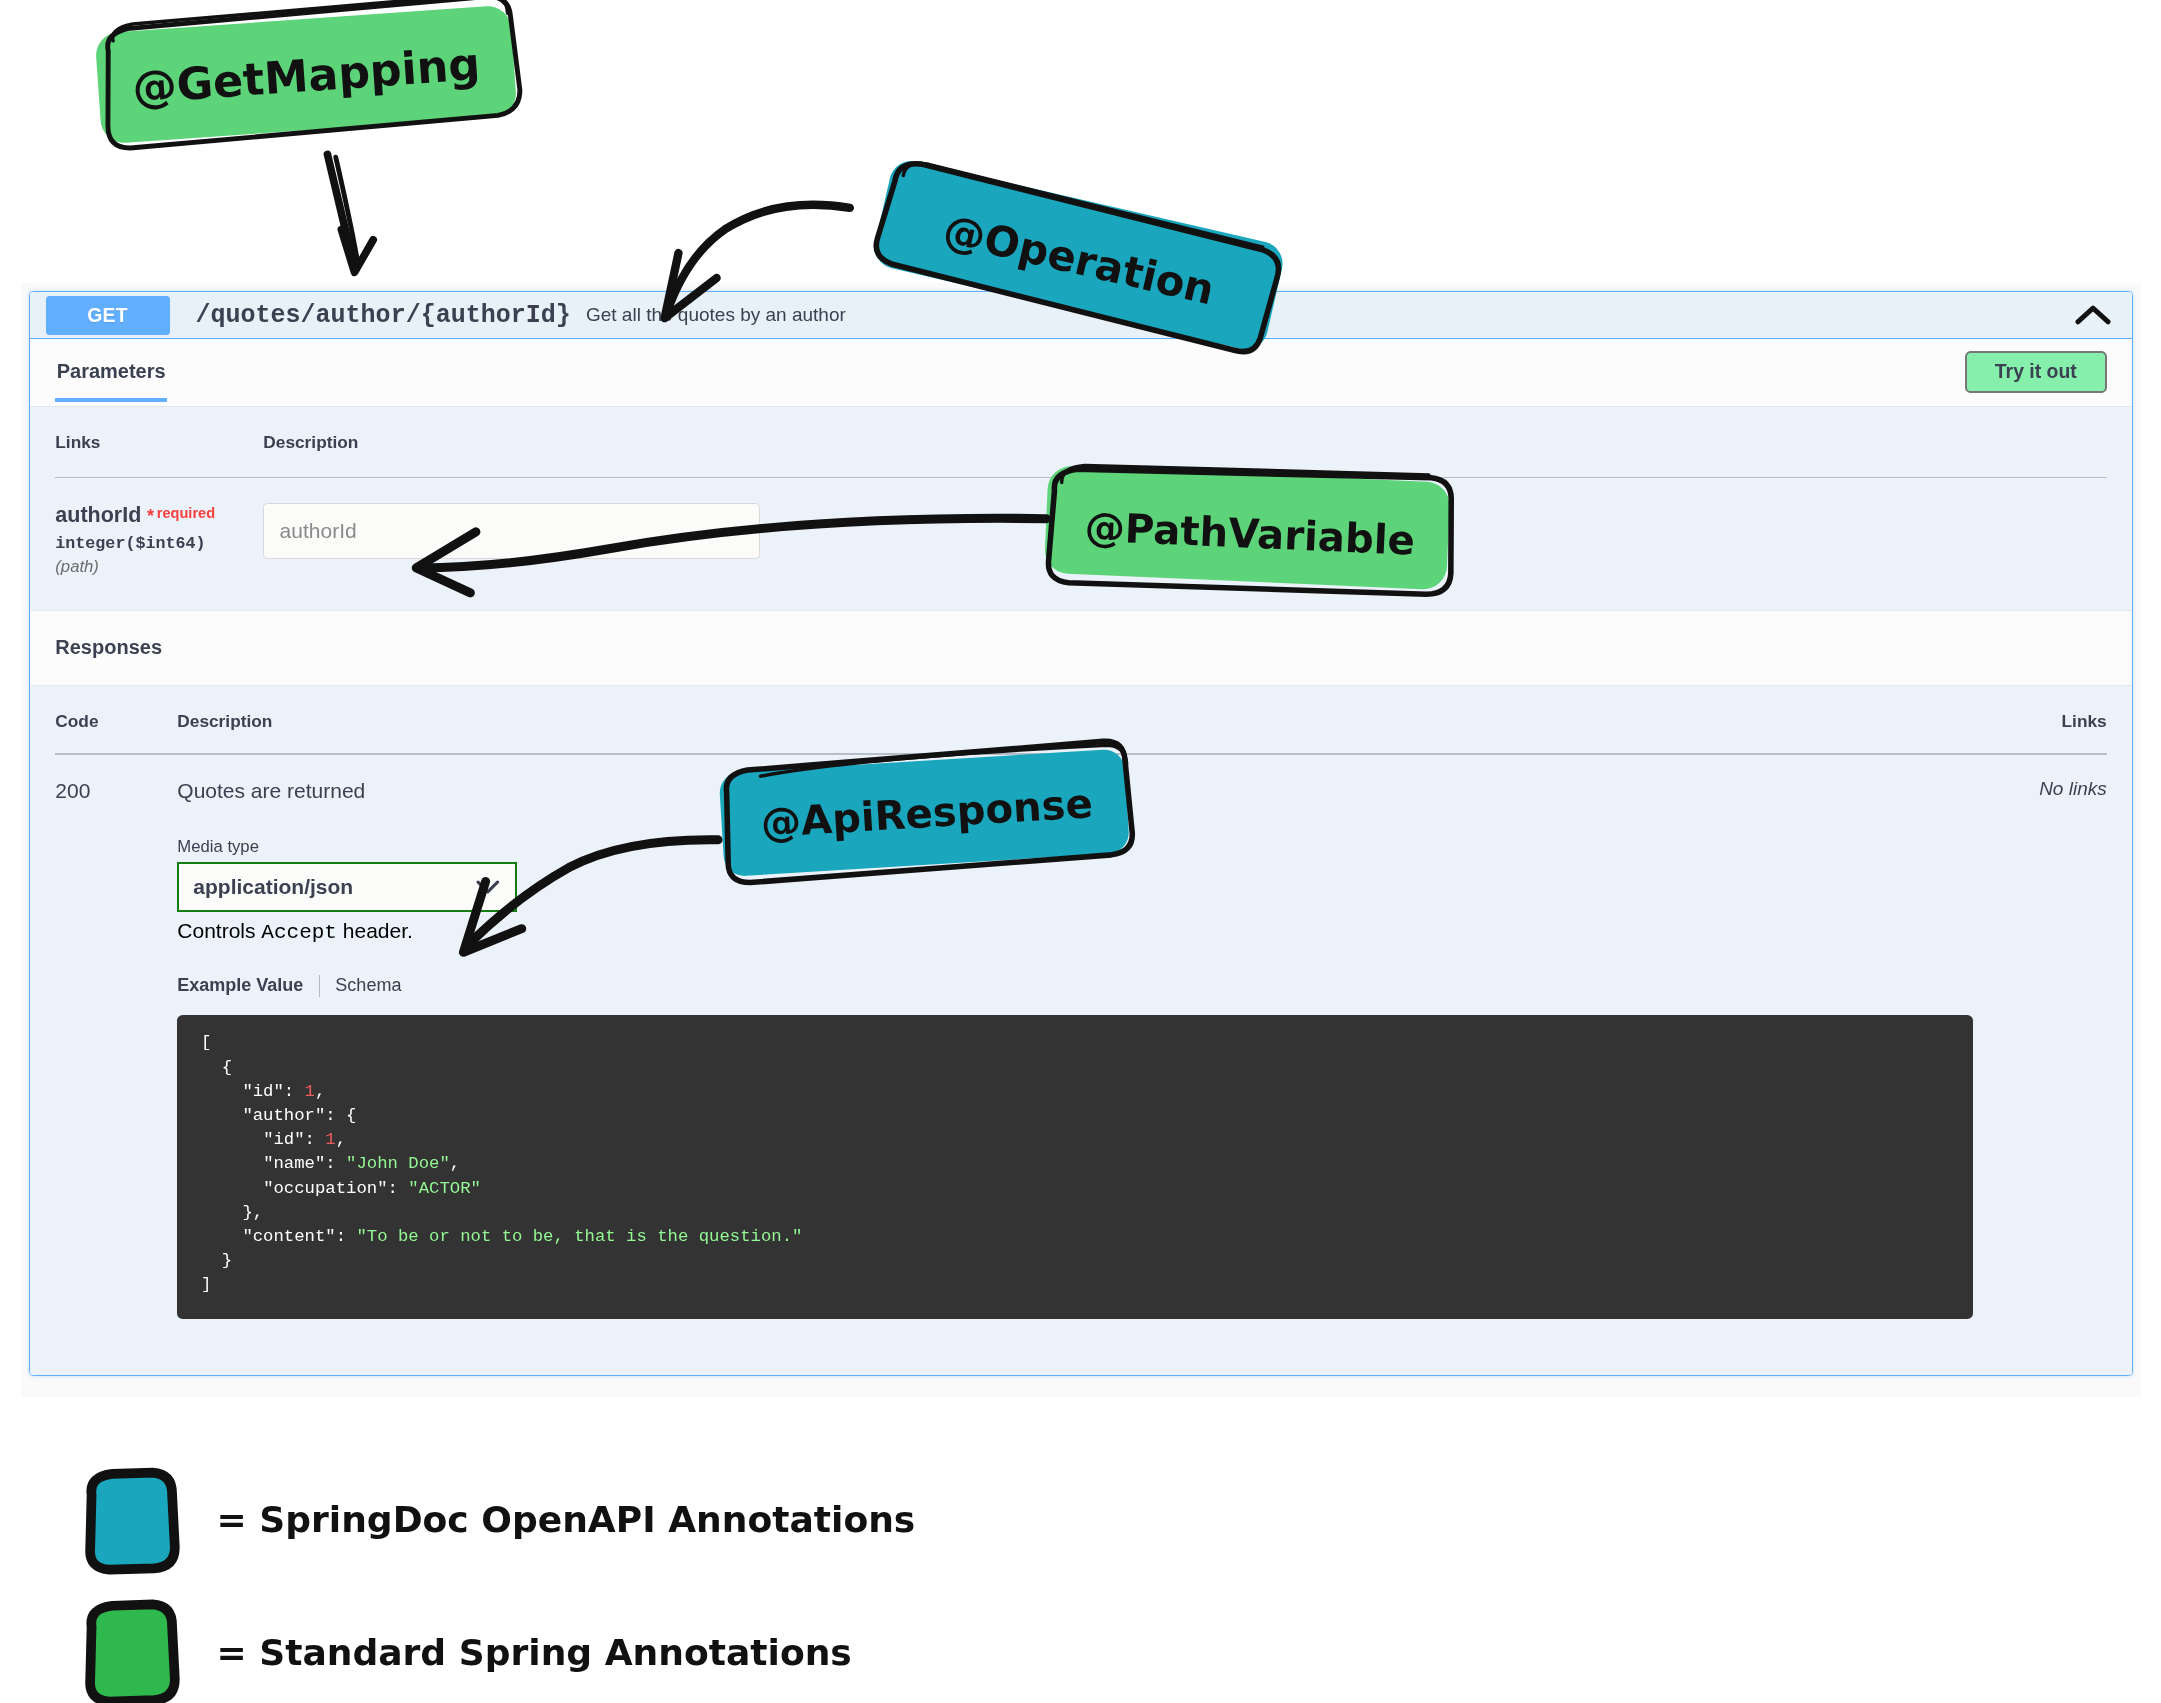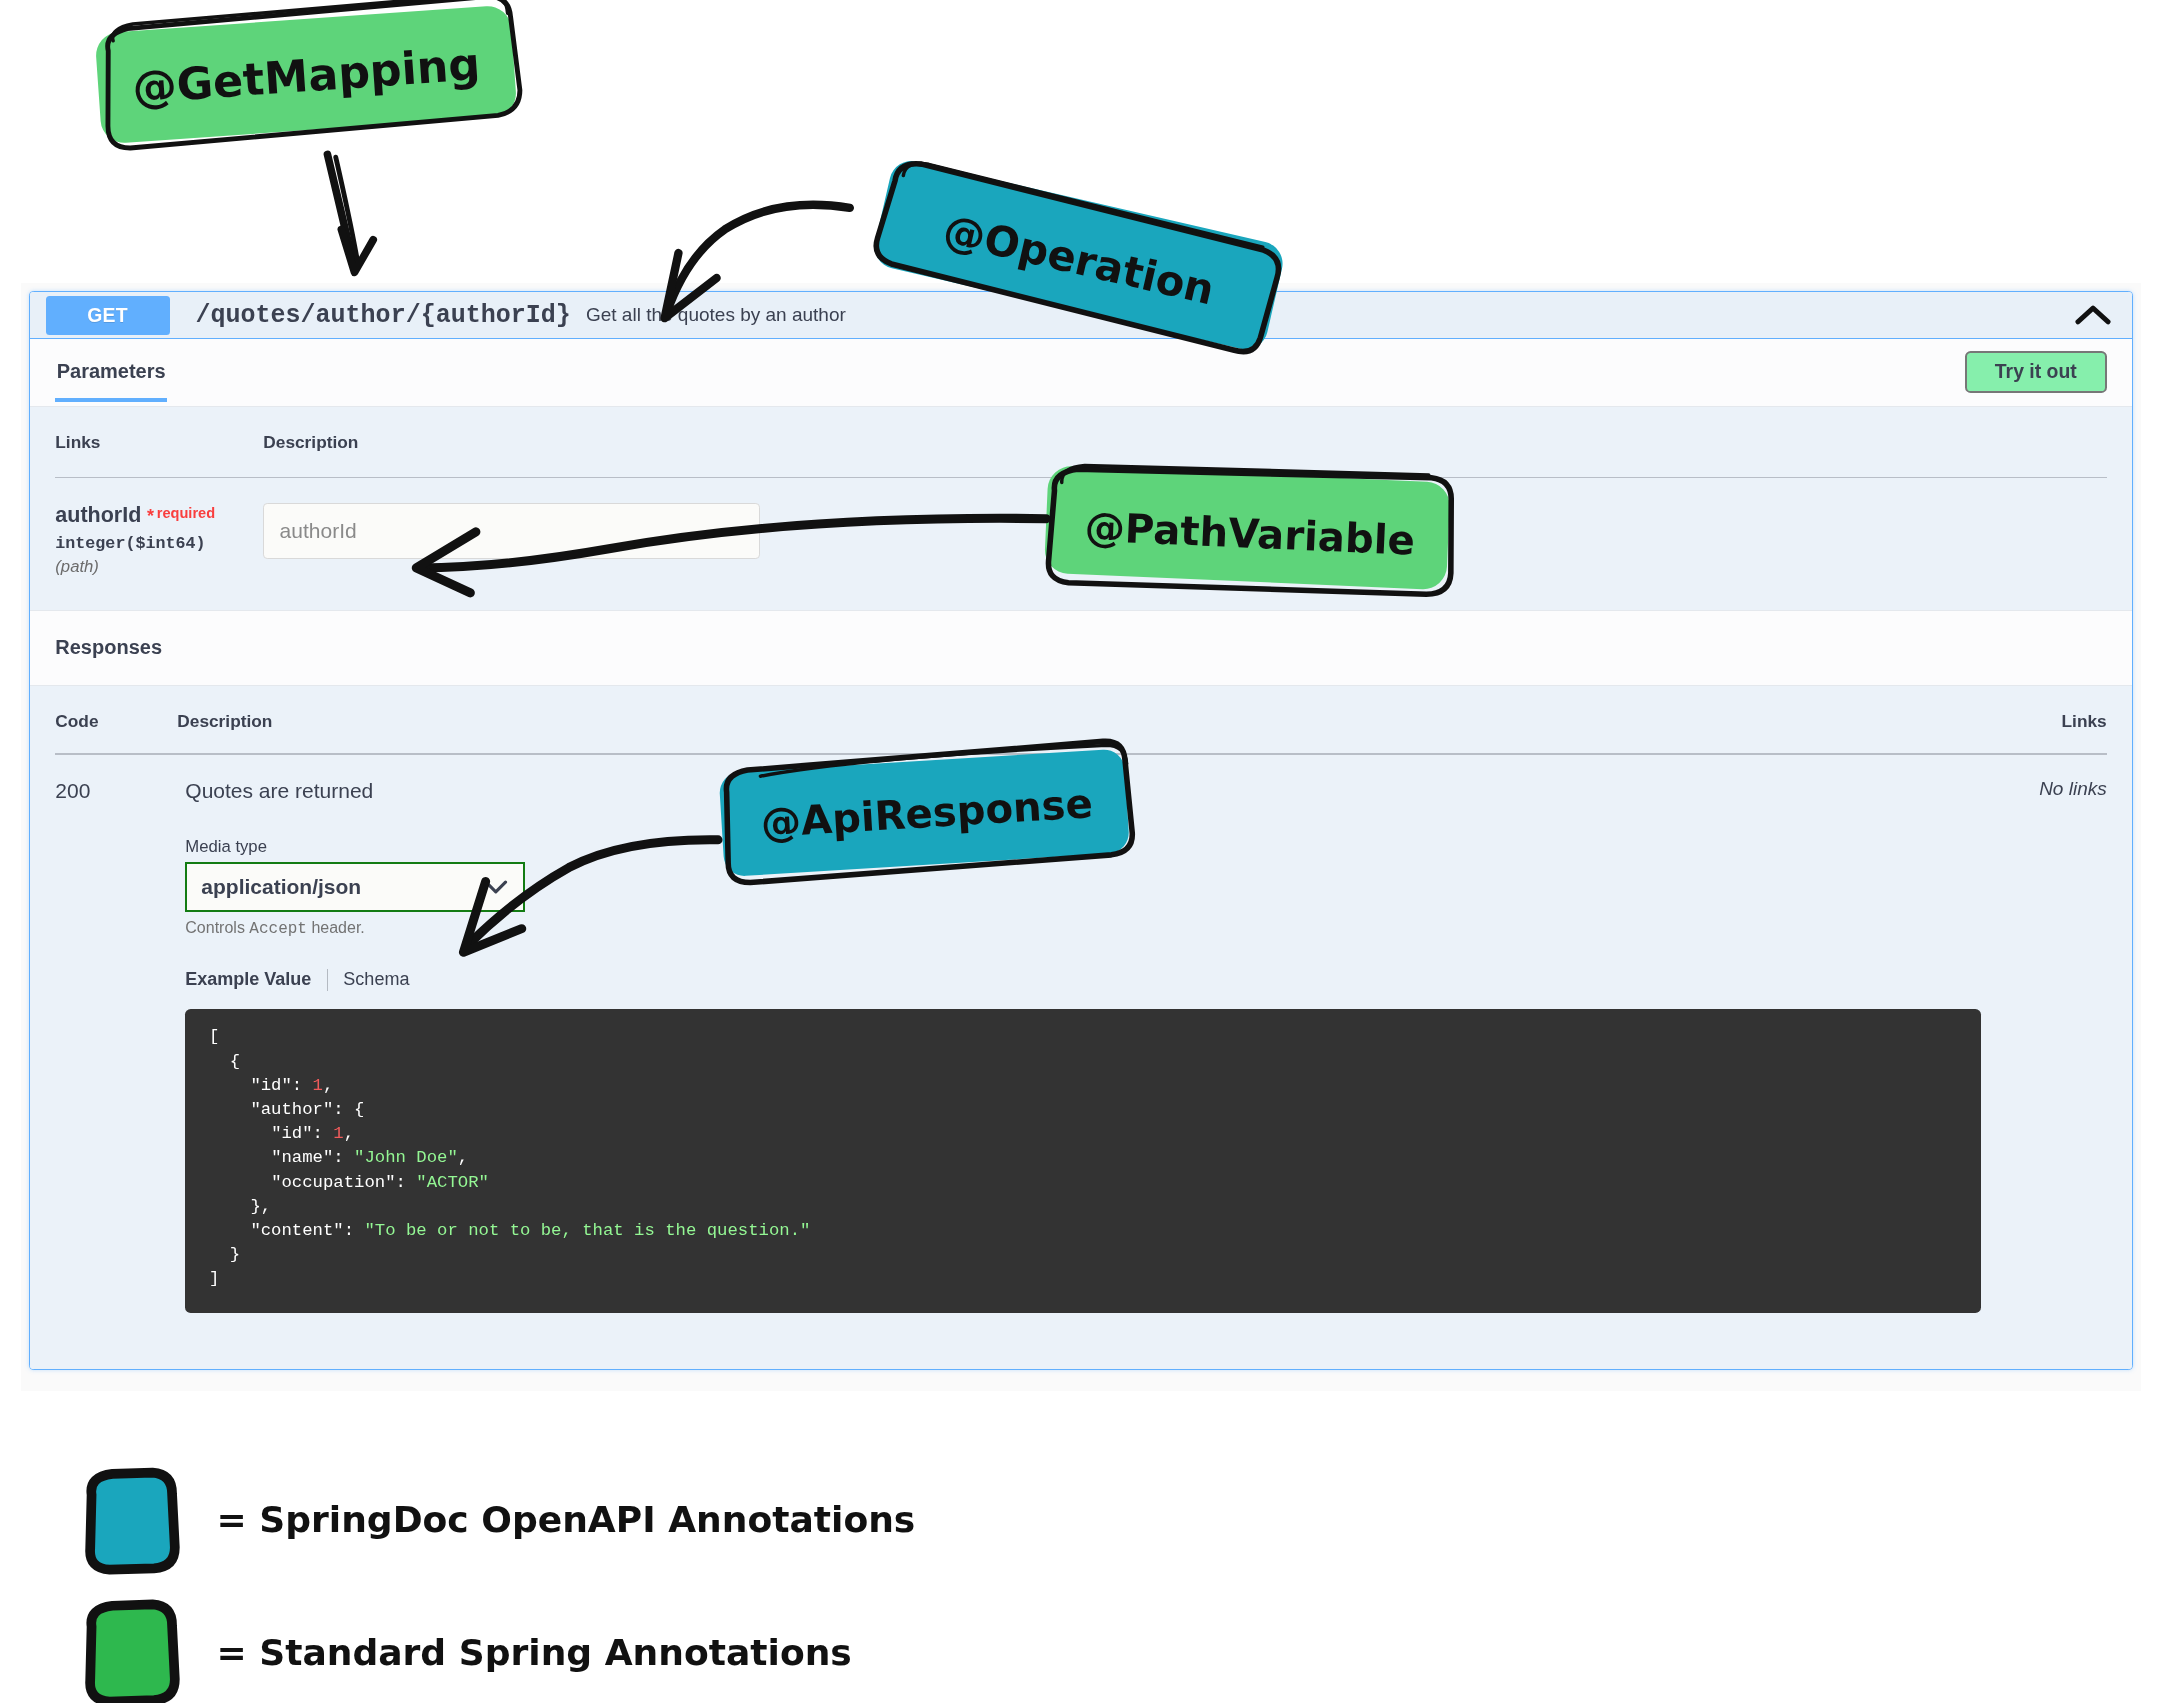--- a/index.html
+++ b/index.html
@@ -222,21 +222,20 @@
     font-weight: 700;
     color: #3b4151;
     padding-bottom: 21px;
   }
   .col-code { width: 122px; min-width: 122px; }
   .col-rdesc { flex: 1; }
   .col-links { width: 111px; text-align: right; }
   .resp-row {
     display: flex;
     padding-top: 23.6px;
-    gap: 8px;
   }
   .resp-code {
     width: 122px;
     min-width: 122px;
     font-size: 21px;
     color: #3b4151;
     line-height: 1.2;
   }
   .resp-desc-cell { flex: 1; }
   .resp-desc {
@@ -275,22 +274,22 @@
     color: #3b4151;
   }
   .media-caret {
     position: absolute;
     right: 15.3px;
     top: 50%;
     transform: translateY(-50%);
     display: flex;
   }
   .media-hint {
-    font-size: 16px;
-    color: #737373;
+    font-size: 21px;
+    color: #000000;
     margin-top: 7px;
   }
   .media-hint .mono {
     font-family: "Liberation Mono", monospace;
   }
   .example-tabs {
     margin-top: 30.5px;
     display: flex;
     align-items: center;
     font-size: 18px;

